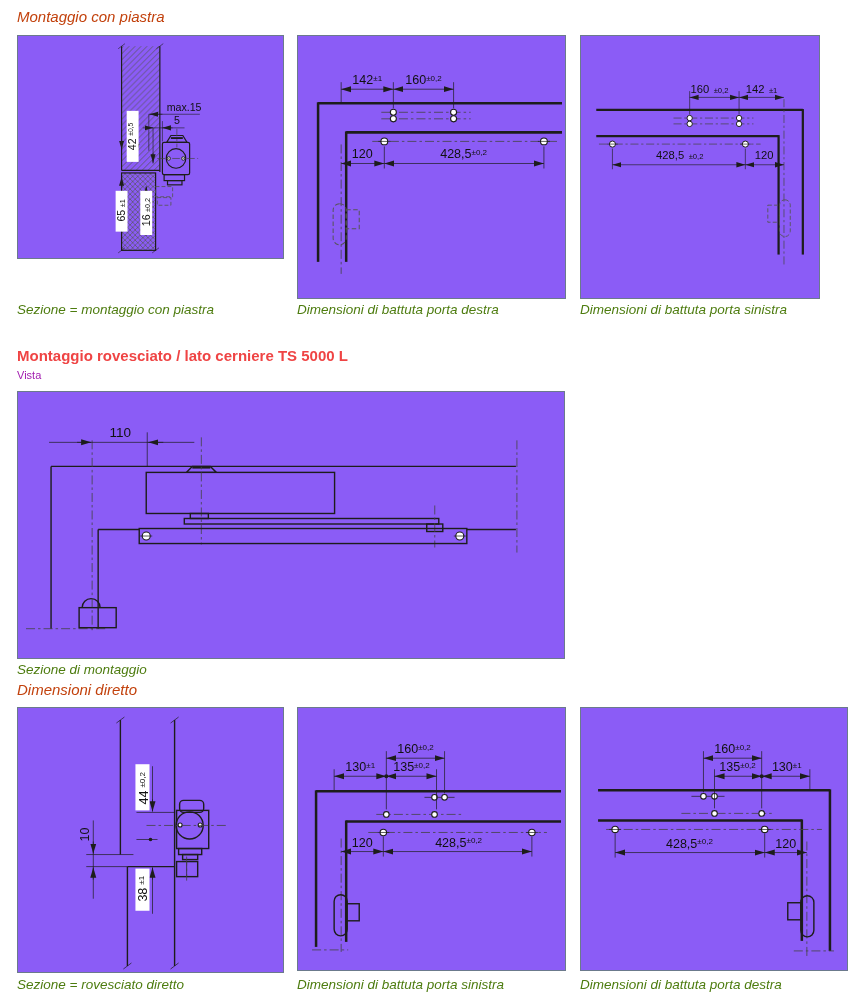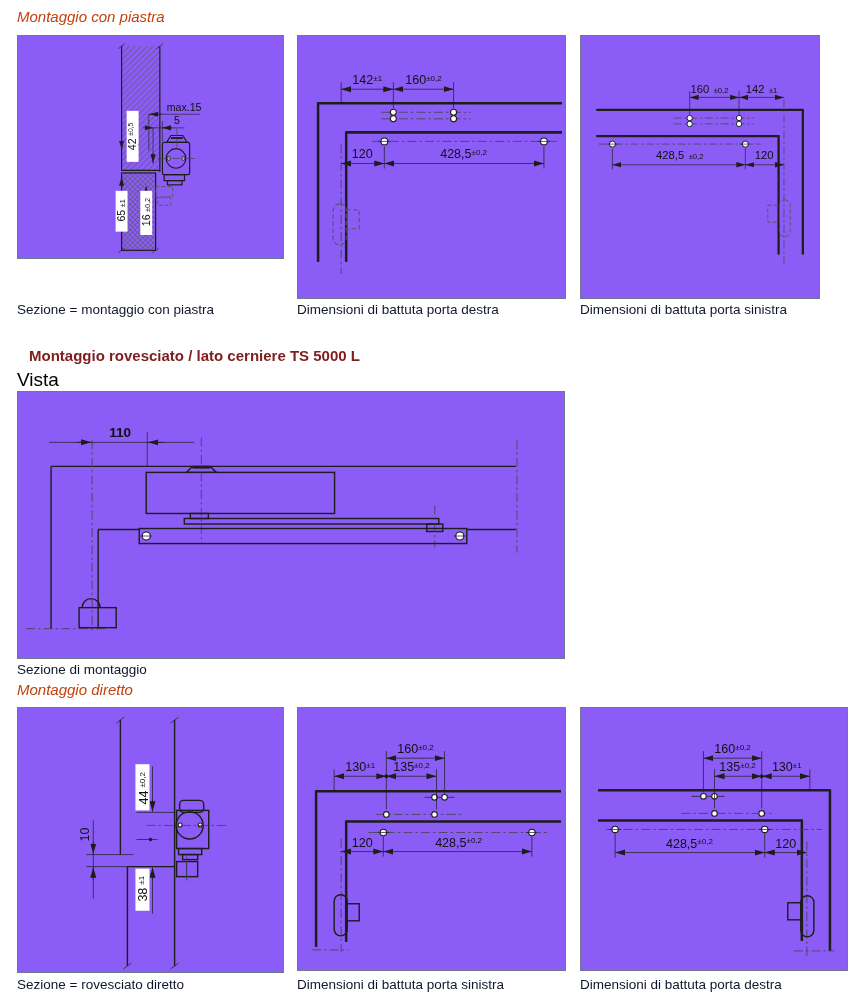--- a/index.html
+++ b/index.html
@@ -1,23 +1,23 @@
 <!DOCTYPE html>
 <html><head>
 <meta charset="utf-8">
 <style>
   html,body { margin:0; padding:0; background:#fff; }
   .page { position:relative; width:849px; height:1000px; background:#fff;
           font-family:"Liberation Sans", sans-serif; overflow:hidden; }
   .panel { position:absolute; border:1.6px solid #6b7a8c; background:#8b5cf6; box-sizing:border-box; }
   .panel svg { display:block; width:100%; height:100%; }
   .heading { position:absolute; font-size:15px; color:#c2410c; white-space:nowrap;font-style:italic; }
-  .heading-bold { position:absolute; font-size:15px; font-weight:bold; color:#7f1d1d; white-space:nowrap;margin-left:12px; }
-  .subheading { position:absolute; font-size:19px; color:#000000; white-space:nowrap; }
-  .caption { position:absolute; font-size:13.5px; color:#0f172a; white-space:nowrap; }
+  .heading-bold { position:absolute; font-size:15px; font-weight:bold; color:#ef4444; white-space:nowrap; }
+  .subheading { position:absolute; font-size:11px; color:#a21caf; white-space:nowrap; }
+  .caption { position:absolute; font-size:13.5px; color:#4d7c0f; white-space:nowrap;font-style:italic; }
   .lt  { stroke:#1d1d1b; stroke-width:0.7; fill:none; }
   .lm  { stroke:#1d1d1b; stroke-width:1.4; fill:none; }
   .lk  { stroke:#1d1d1b; stroke-width:2.5; fill:none; }
   .cl  { stroke:#444; stroke-width:0.8; fill:none; stroke-dasharray:9 3 2.5 3; }
   .dsh { stroke:#555; stroke-width:1; fill:none; stroke-dasharray:4.5 2.5; }
   .hole{ fill:#fff; stroke:#1d1d1b; stroke-width:1.1; }
   .dot { fill:#1d1d1b; stroke:none; }
   .wbg { fill:#fff; stroke:none; }
   text.dim { font-family:"Liberation Sans", sans-serif; font-size:12.5px; fill:#111; }
   .tol  { font-size:8px; }
@@ -210,21 +210,21 @@
     </svg>
   </div>
 
   <div class="caption" style="left:17px; top:302px;">Sezione = montaggio con piastra</div>
   <div class="caption" style="left:297px; top:302px;">Dimensioni di battuta porta destra</div>
   <div class="caption" style="left:580px; top:302px;">Dimensioni di battuta porta sinistra</div>
 
   <div class="heading-bold" style="left:17px; top:347px;">Montaggio rovesciato / lato cerniere TS 5000 L</div>
   <div class="subheading" style="left:17px; top:369px;">Vista</div>
 
-  <div class="panel" style="left:17px; top:391px; width:548px; height:268px;font-weight:bold;">
+  <div class="panel" style="left:17px; top:391px; width:548px; height:268px;">
     <svg viewBox="0 0 545 265">
       <g>
         <line class="lm" x1="33" y1="74" x2="497" y2="74"></line>
         <line class="lm" x1="33" y1="74" x2="33" y2="236"></line>
         <line class="lm" x1="80" y1="137" x2="121" y2="137"></line>
         <line class="lm" x1="448" y1="137" x2="497" y2="137"></line>
         <line class="lm" x1="80" y1="137" x2="80" y2="236"></line>
         <line class="cl" x1="498" y1="48" x2="498" y2="160"></line>
         <line class="cl" x1="8" y1="236" x2="90" y2="236"></line>
       </g>
@@ -255,21 +255,21 @@
         <line class="lt" x1="31" y1="50" x2="176" y2="50"></line>
         <line class="lt" x1="59" y1="50" x2="73" y2="50" marker-end="url(#ae)"></line>
         <line class="lt" x1="145" y1="50" x2="130" y2="50" marker-end="url(#ae)"></line>
         <text class="dim" x="102" y="45" text-anchor="middle" style="font-size:13.5px">110</text>
       </g>
     </svg>
   </div>
 
   <div class="caption" style="left:17px; top:662px;">Sezione di montaggio</div>
 
-  <div class="heading" style="left:17px; top:681px;">Montaggio diretto</div>
+  <div class="heading" style="left:17px; top:681px;">Dimensioni diretto</div>
 
   <div class="panel" style="left:17px; top:707px; width:267px; height:266px;">
     <svg viewBox="0 0 264 263">
       <g>
         <line class="lm" x1="102" y1="12" x2="102" y2="146"></line>
         <line class="lm" x1="156" y1="12" x2="156" y2="257"></line>
         <line class="lm" x1="109" y1="158" x2="109" y2="257"></line>
         <line class="lt" x1="68" y1="146" x2="115" y2="146"></line>
         <line class="lt" x1="68" y1="158" x2="109" y2="158"></line>
         <line class="lm" x1="109" y1="158" x2="156" y2="158"></line>

